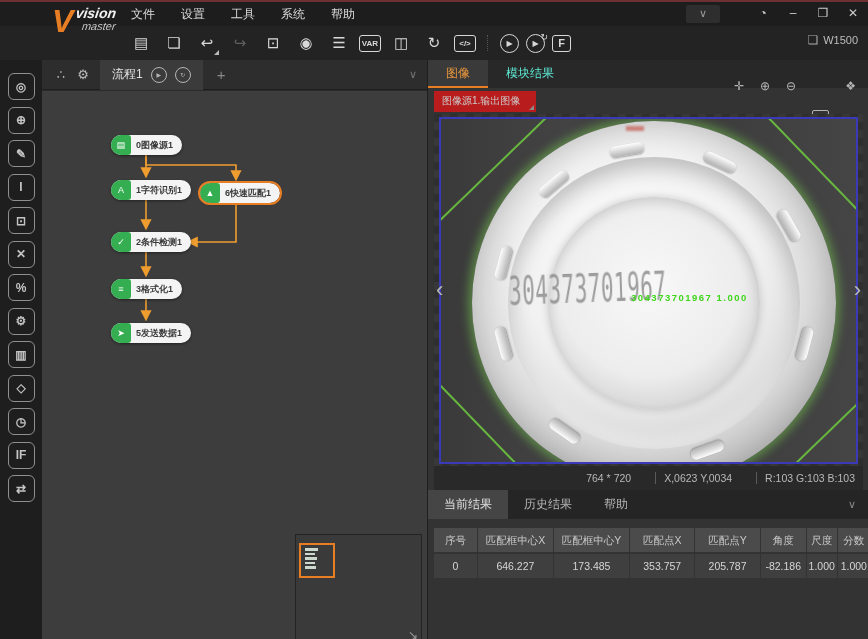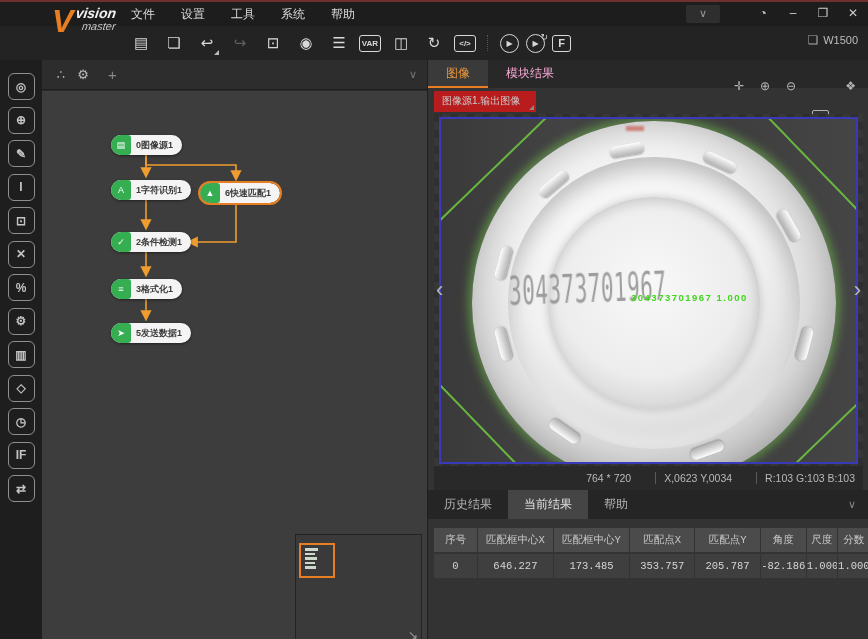--- a/index.html
+++ b/index.html
@@ -61,21 +61,21 @@
   .node.selected{outline:2px solid #e87e24;}
   .minimap{position:absolute;left:253px;top:443px;width:125px;height:107px;background:#3a3a3a;
       border:1px solid #232323;}
   .mini-viewport{position:absolute;left:3px;top:8px;width:36px;height:35px;border:2px solid #e87e24;
       padding:3px 0 0 4px;box-sizing:border-box;}
   .mini-node{display:block;height:2.5px;background:#cdd8cd;margin-bottom:2px;}
   .mini-resize{position:absolute;right:3px;bottom:0px;color:#9a9a9a;font-size:12px;}
   
   .right-panel{position:absolute;left:427px;top:58px;right:0;bottom:0;background:#333333;border-left:1px solid #1f1f1f;box-sizing:border-box;}
   .img-tabs{height:28px;background:#282828;display:flex;}
-  .img-tab{padding:0 18px;line-height:26px;font-size:12px;color:#f9a8d4;border-bottom:2px solid transparent;}
+  .img-tab{padding:0 18px;line-height:26px;font-size:12px;color:#5eead4;border-bottom:2px solid transparent;}
   .img-tab.active{background:#3a3a3a;color:#e8963c;border-bottom:2px solid #e87e24;}
   .img-toolbar{height:26px;display:flex;align-items:center;padding:0 6px;}
   .img-source{position:relative;background:#b91c1c;color:#cccccc;font-size:10px;padding:3px 16px 4px 8px;}
   .img-source::after{content:"";position:absolute;right:2px;bottom:2px;
       border-left:5px solid transparent;border-bottom:5px solid #8a8a8a;}
   .img-tools{margin-left:auto;display:flex;gap:16px;margin-right:6px;}
   .vt{color:#b5b5b5;font-size:12px;}
   .vt.text{font-size:8px;border:1px solid #b5b5b5;border-radius:2px;padding:1px 2px;margin-top:31px;}
   .viewer{position:absolute;left:6px;top:54px;right:5px;height:352px;background-color:#2f2f2f;
       background-image:linear-gradient(45deg,#383838 25%,transparent 25%,transparent 75%,#383838 75%),
@@ -106,21 +106,21 @@
   .nav.left{left:2px;} .nav.right{right:2px;}
   .status{position:absolute;left:6px;right:5px;top:406px;height:24px;background:#292929;color:#b9b9b9;
       font-size:10.5px;display:flex;justify-content:flex-end;align-items:center;}
   .status span{padding:0 8px;margin-left:16px;}
   .status span + span{border-left:1px solid #5a5a5a;}
   .result-tabs{position:absolute;left:0;right:0;top:430px;height:29px;background:#252525;display:flex;}
   .res-tab{padding:0 16px;line-height:29px;font-size:12px;color:#b5b5b5;}
   .res-tab.active{background:#454545;color:#e2e2e2;}
   .res-chevron{margin-left:auto;margin-right:12px;color:#888;font-size:11px;line-height:29px;}
   .table{position:absolute;left:6px;right:5px;top:468px;}
-  .t-head,.t-row{display:flex;gap:1px;font-family:Liberation Mono, monospace;}
+  .t-head,.t-row{display:flex;gap:1px;}
   .t-row{margin-top:2px;}
   .t-cell{height:24px;line-height:24px;text-align:center;font-size:10.5px;background:#4b4b4b;
       color:#c9c9c9;flex:none;overflow:hidden;box-sizing:border-box;}
   .t-row .t-cell{background:#3f3f3f;color:#d5d5d5;}
   .t-cell:nth-child(1){width:10%;} .t-cell:nth-child(2){width:17.5%;}
   .t-cell:nth-child(3){width:17.5%;} .t-cell:nth-child(4){width:15%;}
   .t-cell:nth-child(5){width:15%;} .t-cell:nth-child(6){width:10.5%;}
   .t-cell:nth-child(7){width:7%;} .t-cell:nth-child(8){width:7.5%;}
 </style>
 </head>
@@ -187,20 +187,25 @@
       <div class="side-icon">◇</div>
       <div class="side-icon">◷</div>
       <div class="side-icon">IF</div>
       <div class="side-icon">⇄</div>
     </aside>
 
   <section class="flow-panel">
     <div class="flow-topbar" id="flow-topbar">
         <span class="fi">∴</span>
         <span class="fi">⚙</span>
+      <div class="flow-tab">
+        <span class="flow-tab-label">流程1</span>
+        <span class="mini-circle">▶</span>
+        <span class="mini-circle">↻</span>
+      </div>
       <span class="flow-plus">+</span>
       <span class="flow-chevron">∨</span>
     </div>
     <div class="canvas" id="canvas">
       <svg class="edges" width="385" height="550" viewBox="0 0 385 550">
         <defs>
           <marker id="ah" markerWidth="7" markerHeight="7" refX="5.5" refY="3.5" orient="auto">
             <path d="M0,0 L7,3.5 L0,7 Z" fill="#ef9d2f"></path>
           </marker>
         </defs>
@@ -286,22 +291,22 @@
       </div>
       <span class="nav left">‹</span>
       <span class="nav right">›</span>
     </div>
     <div class="status">
       <span>764 * 720</span>
       <span>X,0623 Y,0034</span>
       <span>R:103 G:103 B:103</span>
     </div>
     <div class="result-tabs" id="result-tabs">
+        <div class="res-tab active">当前结果</div>
         <div class="res-tab">历史结果</div>
-        <div class="res-tab active">当前结果</div>
         <div class="res-tab">帮助</div>
         <span class="res-chevron">∨</span>
       </div>
     <div class="table">
       <div class="t-head" id="t-head">
           <div class="t-cell">序号</div>
           <div class="t-cell">匹配框中心X</div>
           <div class="t-cell">匹配框中心Y</div>
           <div class="t-cell">匹配点X</div>
           <div class="t-cell">匹配点Y</div>

